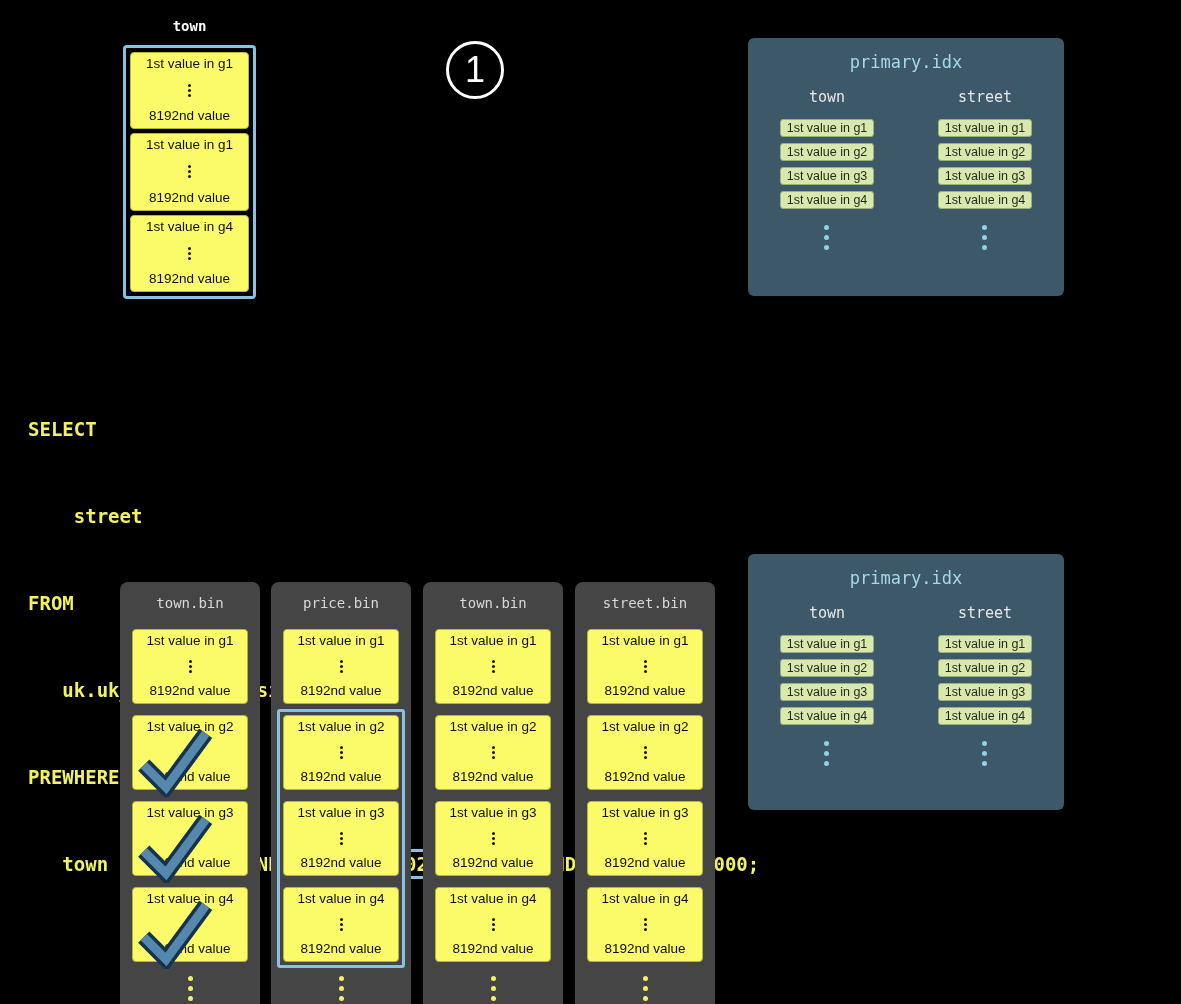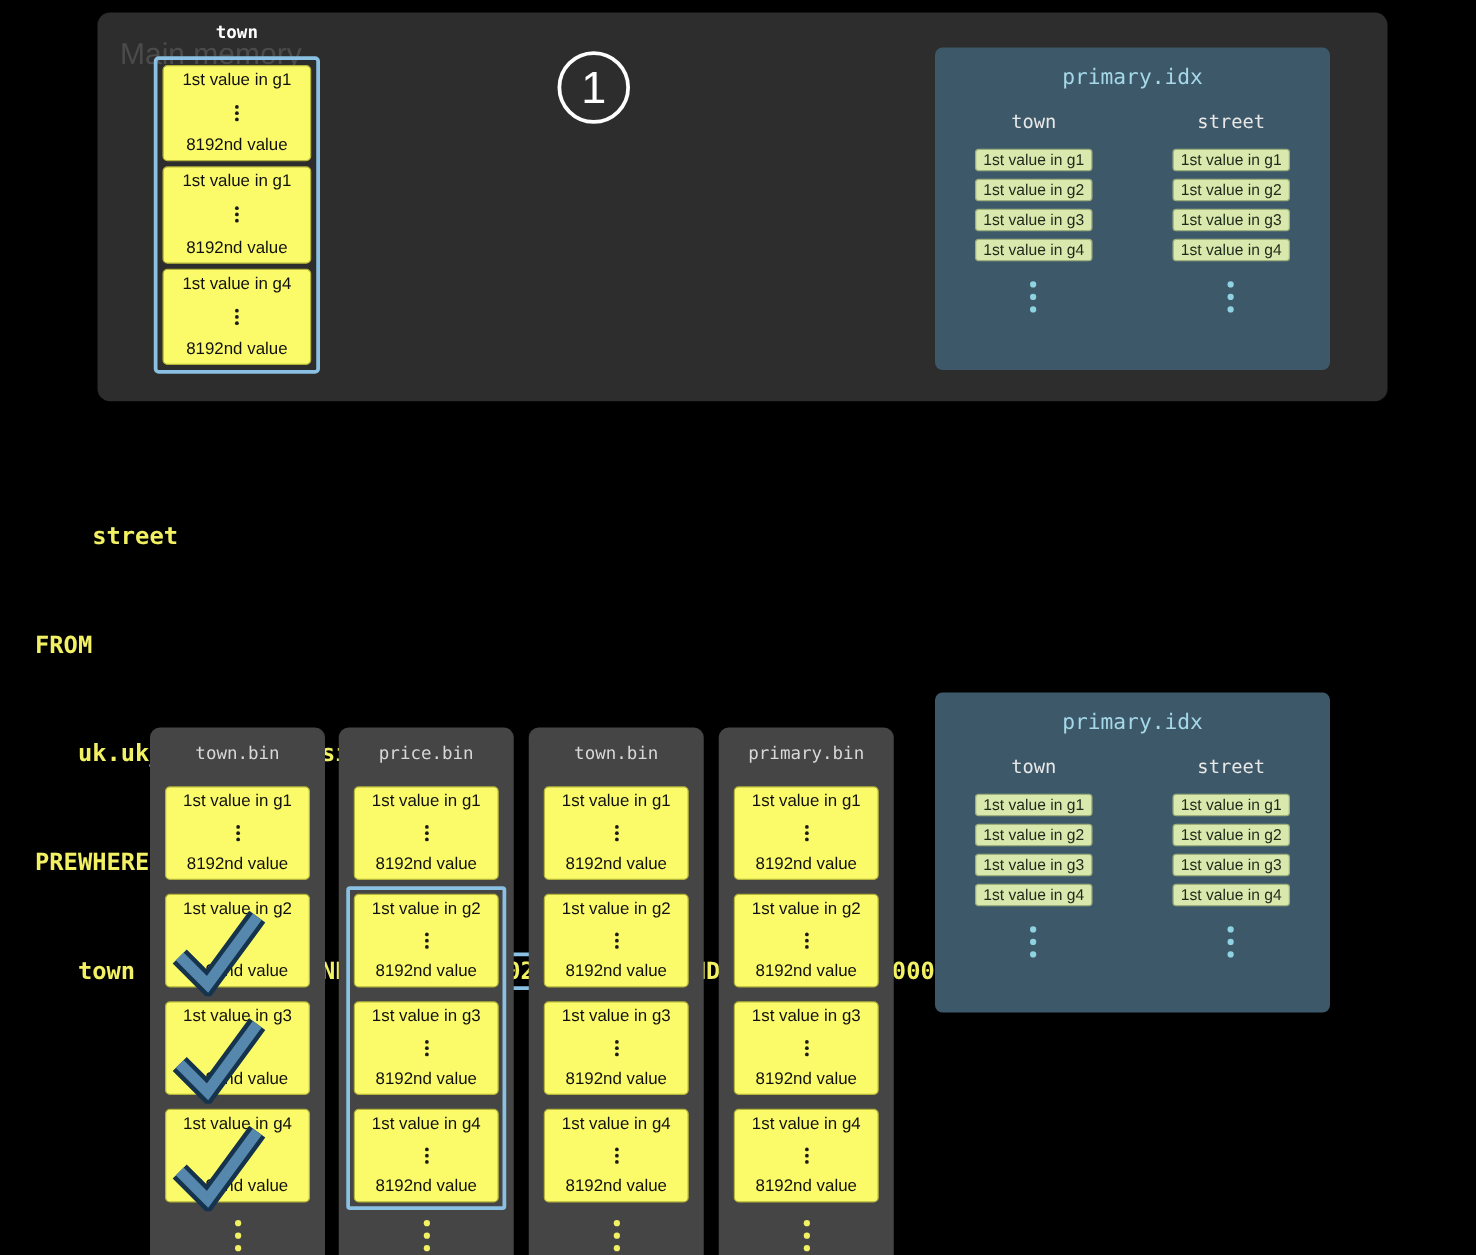--- a/index.html
+++ b/index.html
@@ -62,23 +62,20 @@
   .check { position:absolute; left:2px; top:12px; pointer-events:none; }
   .bin-hl { position:absolute; border:3px solid #8ac0e2; border-radius:3px; }
   .ydots { position:absolute; left:0; right:0; top:389px; }
   .ydots i { display:block; width:5px; height:5px; border-radius:50%; background:#f1f163; margin:5px auto; }
 </style>
 </head>
 <body>
 
 <div class="stage">
 
-  <div class="mm-panel">
-    <div class="mm-title">Main memory</div>
-  </div>
 
   <div class="colgroup">
     <div class="col-label">town</div>
     <div class="hl-box" id="mm-blocks">
         <div class="yblock">
           <span class="t">1st value in g1</span>
           <span class="bdots">
             <i></i>
             <i></i>
             <i></i>
@@ -134,20 +131,21 @@
           <div class="idots">
             <i></i>
             <i></i>
             <i></i>
           </div>
         </div>
       </div>
     </div>
 
   <div class="sql">
+    <div class="sql-line">SELECT</div>
     <div class="sql-line">    street</div>
     <div class="sql-line">FROM</div>
     <div class="sql-line">   uk.uk_price_paid_simple</div>
     <div class="sql-line">PREWHERE</div>
     <div class="sql-line"><span>   town = 'LONDON' AND </span><span class="sql-box">date &gt; '2024-12-31'</span><span> AND price &lt; 10_000;</span></div>
   </div>
 
   <div id="bins-layer">
       <div class="bin" style="left: 120px;">
         <div class="bin-title">town.bin</div>
@@ -318,21 +316,21 @@
             </div>
           </div>
         </div>
         <div class="ydots">
           <i></i>
           <i></i>
           <i></i>
         </div>
       </div>
       <div class="bin" style="left: 575px;">
-        <div class="bin-title">primary.bin</div>
+        <div class="bin-title">street.bin</div>
         <div class="bin-blocks">
           <div class="blk-holder">
             <div class="yblock">
               <span class="t">1st value in g1</span>
               <span class="bdots">
                 <i></i>
                 <i></i>
                 <i></i>
               </span>
               <span class="t">8192nd value</span>

